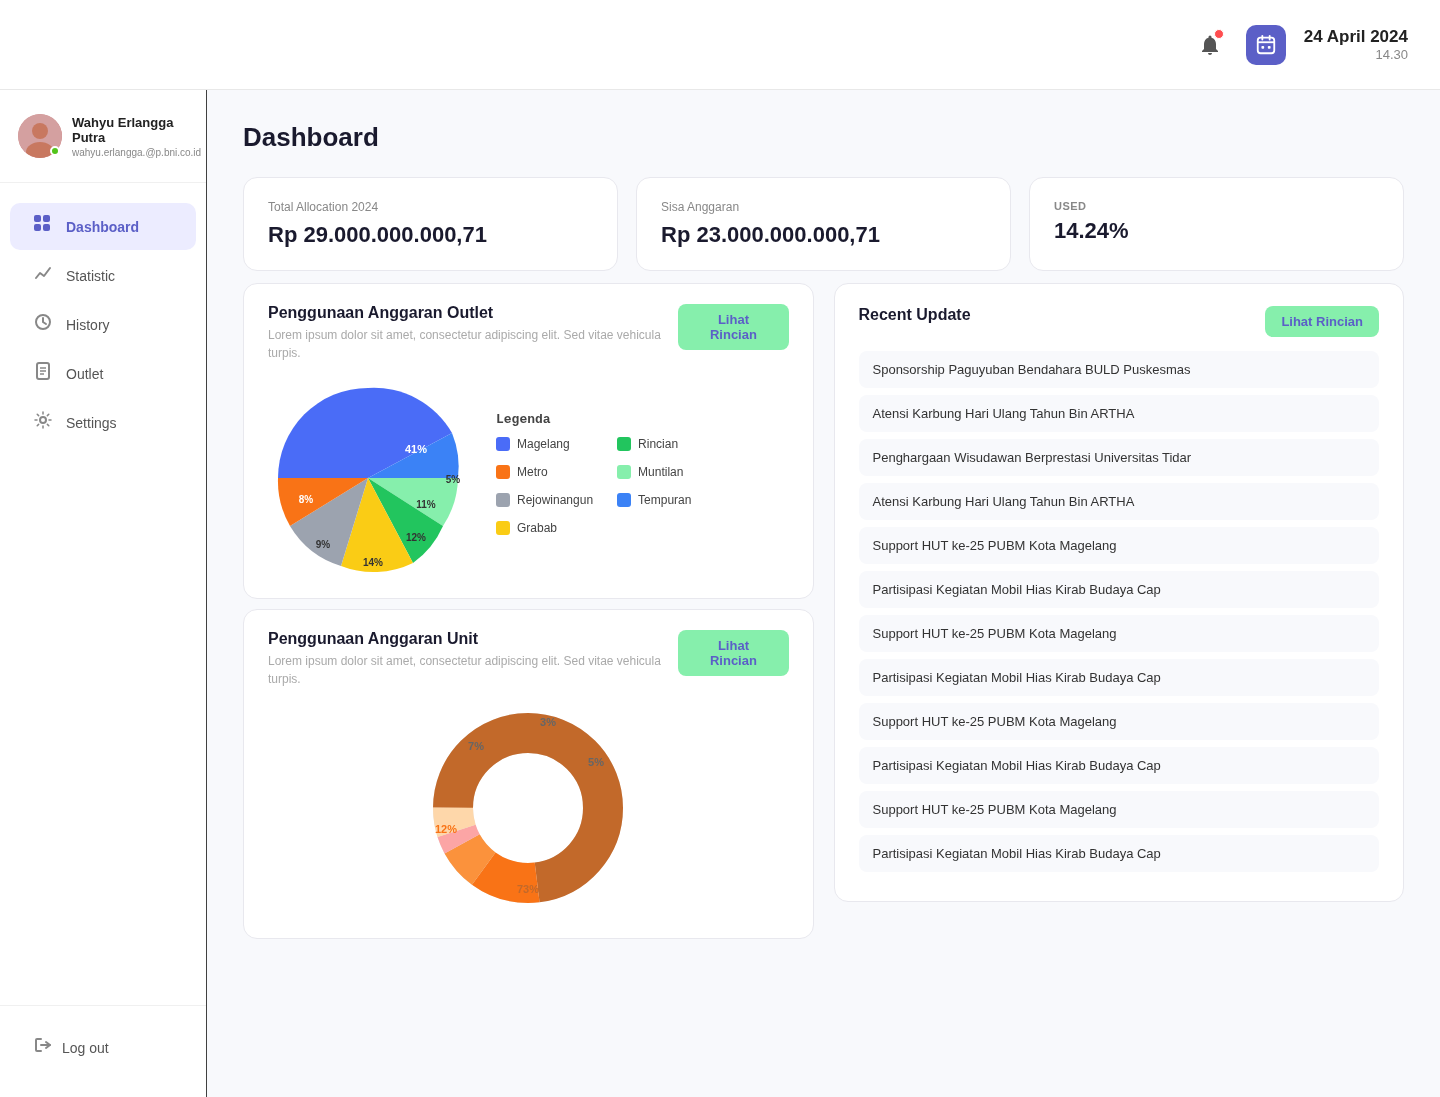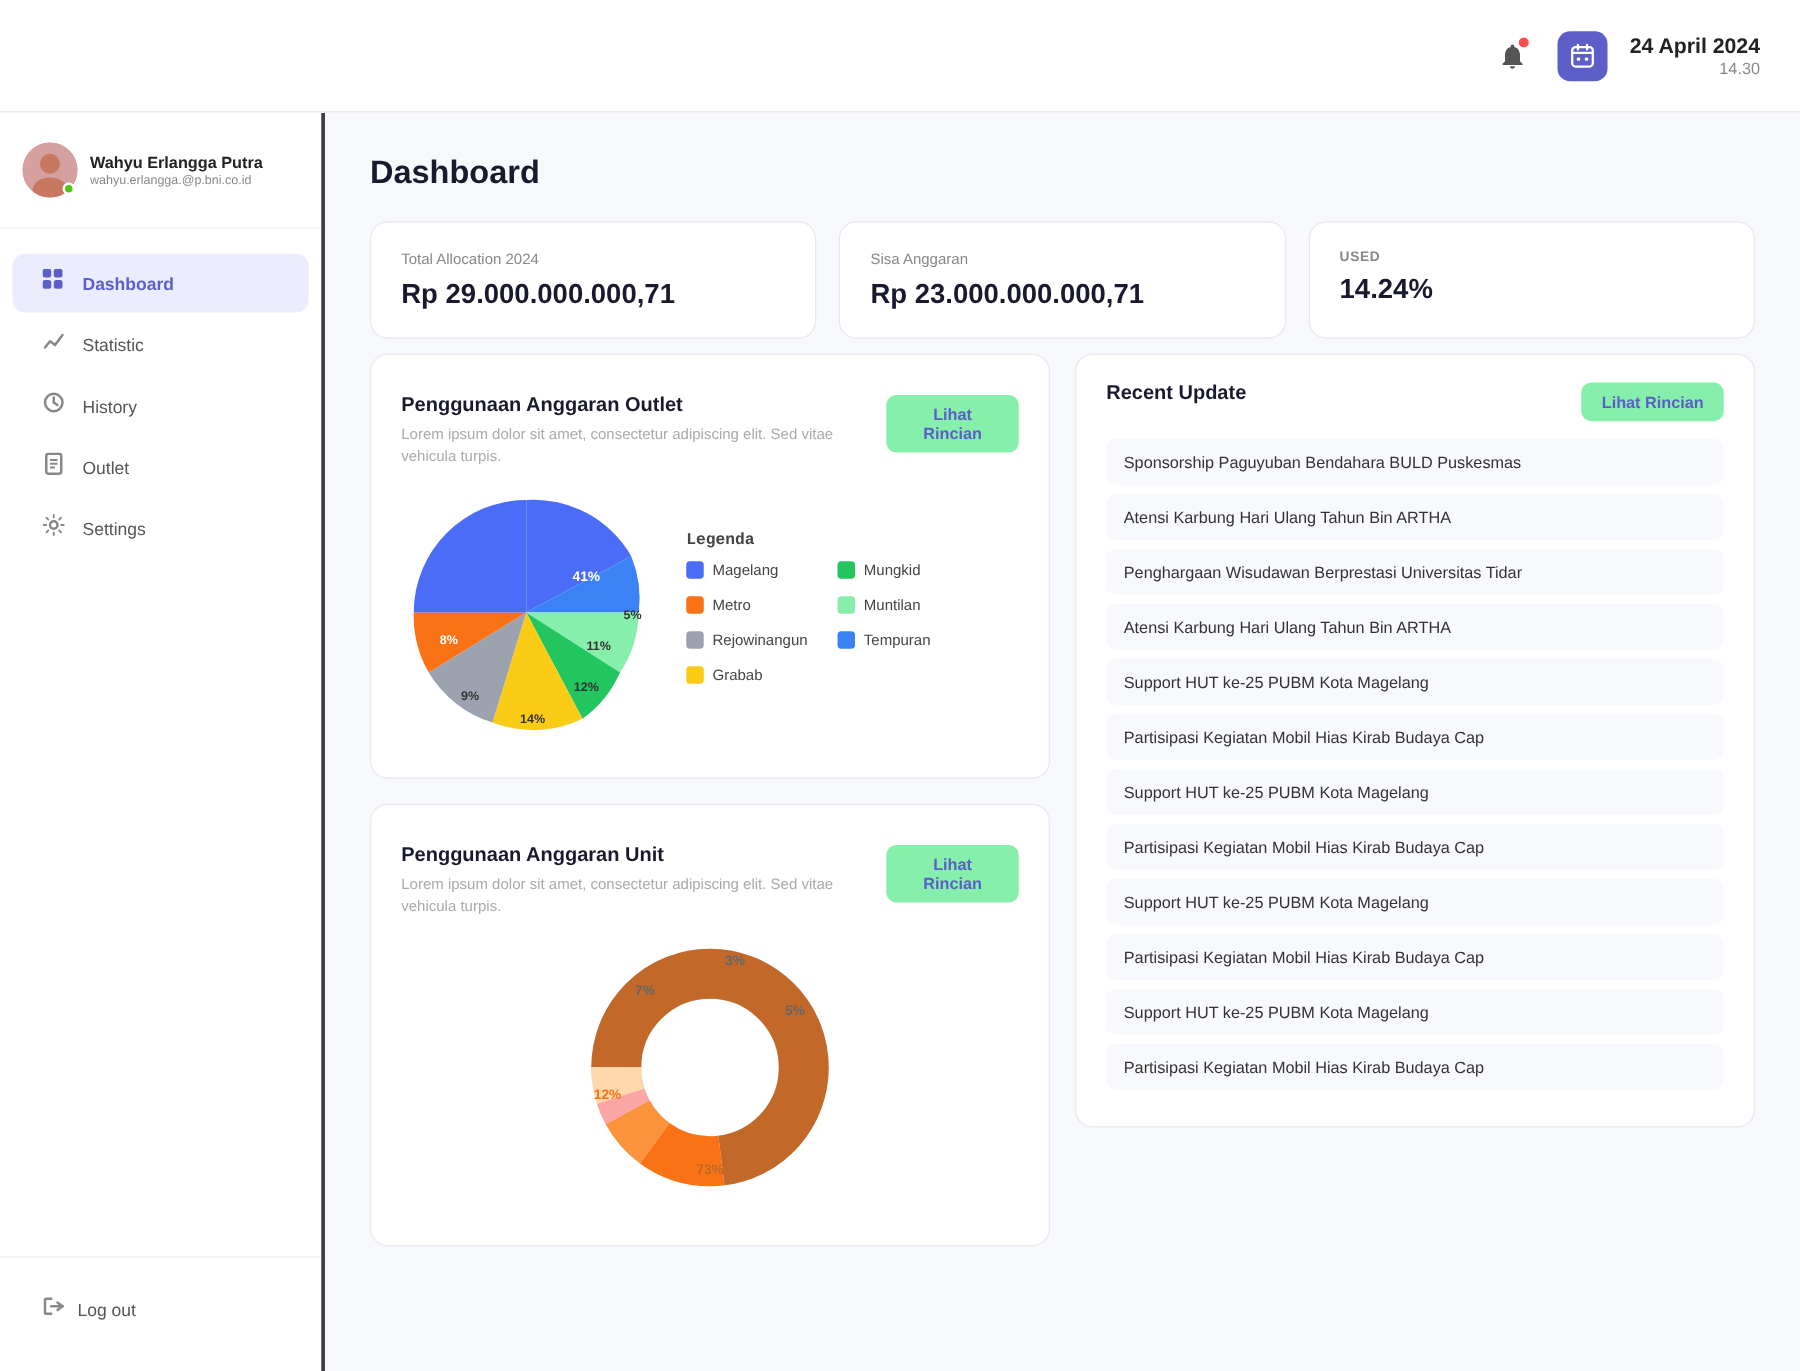--- a/index.html
+++ b/index.html
@@ -46,23 +46,23 @@
     }
     .date-block { text-align: right; }
     .date-main { font-size: 17px; font-weight: 700; color: #222; }
     .date-time { font-size: 13px; color: #888; }
 
     
     .layout { display: flex; margin-top: 90px; height: calc(1097px - 90px); }
 
     
     .sidebar {
-      width: 260px;
+      width: 207px;
       background: #fff;
-      border-right: 3px solid #404040;
+      border-right: 1px solid #404040;
       display: flex;
       flex-direction: column;
       padding-top: 24px;
       flex-shrink: 0;
       height: 100%;
     }
     .sidebar-user {
       display: flex;
       align-items: center;
       gap: 10px;
@@ -155,22 +155,22 @@
       display: grid;
       grid-template-columns: 1fr 1fr;
       gap: 20px;
     }
 
     
     .card {
       background: #fff;
       border-radius: 14px;
       border: 1px solid #e8e8ee;
-      padding: 32px 24px;
-      margin-bottom: 20px;
+      padding: 20px 24px;
+      margin-bottom: 10px;
     }
     .card-header {
       display: flex;
       justify-content: space-between;
       align-items: flex-start;
       margin-bottom: 6px;
     }
     .card-title { font-size: 16px; font-weight: 700; color: #1a1a2e; }
     .card-desc { font-size: 12px; color: #aaa; margin-top: 4px; line-height: 1.5; }
     .lihat-btn {
@@ -400,21 +400,21 @@
 
             <div class="legend">
               <div class="legend-title">Legenda</div>
               <div style="display:grid; grid-template-columns: 1fr 1fr; gap: 4px 24px;">
                 <div class="legend-item">
                   <div class="legend-dot" style="background:#4a6cf7;"></div>
                   <span>Magelang</span>
                 </div>
                 <div class="legend-item">
                   <div class="legend-dot" style="background:#22c55e;"></div>
-                  <span>Mungkid</span>
+                  <span>Rincian</span>
                 </div>
                 <div class="legend-item">
                   <div class="legend-dot" style="background:#f97316;"></div>
                   <span>Metro</span>
                 </div>
                 <div class="legend-item">
                   <div class="legend-dot" style="background:#86efac;"></div>
                   <span>Muntilan</span>
                 </div>
                 <div class="legend-item">

